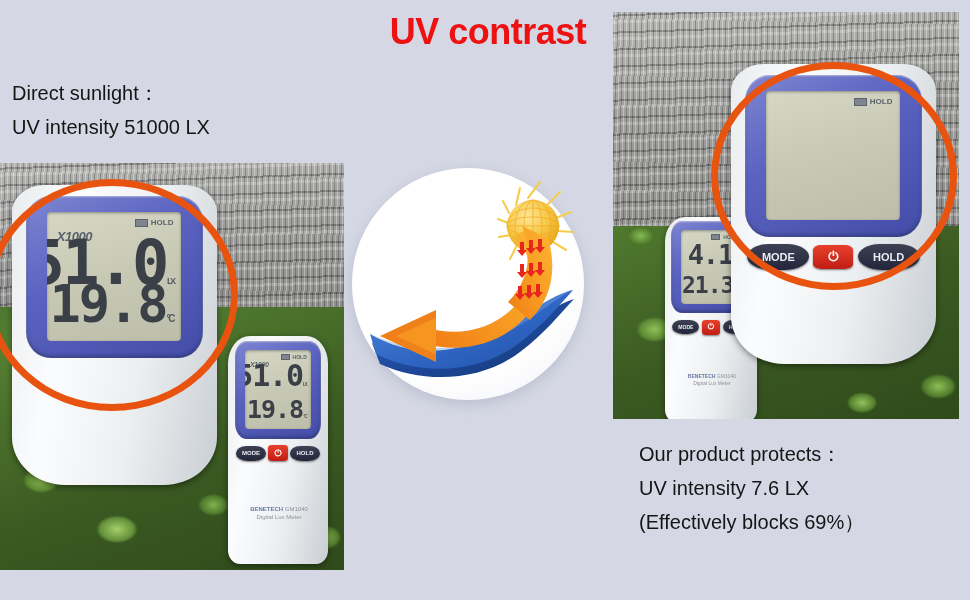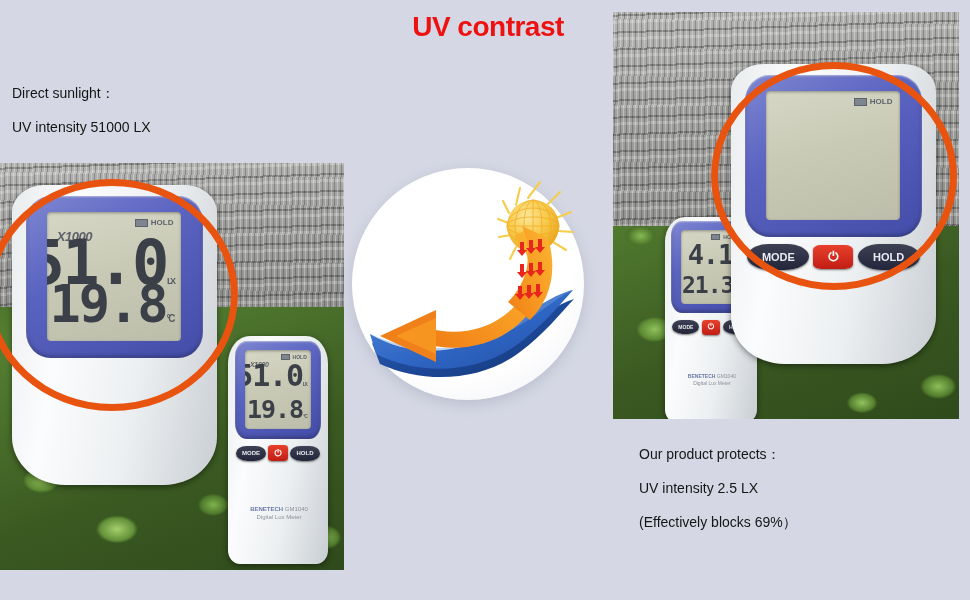--- a/index.html
+++ b/index.html
@@ -22,32 +22,32 @@
     overflow: hidden;
   }
 
   
   .title {
     position: absolute;
     left: 338px;
     top: 10px;
     width: 300px;
     text-align: center;
-    font-size: 28px;
+    font-size: 36px;
     font-weight: bold;
     color: #ee1111;
     letter-spacing: -0.5px;
     line-height: 1.2;
   }
 
   
   .textblock {
     position: absolute;
     color: #151515;
-    font-size: 14px;
+    font-size: 20px;
     line-height: 34px;
     white-space: nowrap;
   }
   .textblock .line { display: block; }
   #left-text  { left: 12px; top: 76px; }
   #right-text { left: 639px; top: 437px; }
 
   
   .photo {
     position: absolute;
@@ -333,21 +333,21 @@
 
   <div class="title">UV contrast</div>
 
   <div class="textblock" id="left-text">
     <span class="line">Direct sunlight：</span>
     <span class="line">UV intensity 51000 LX</span>
   </div>
 
   <div class="textblock" id="right-text">
     <span class="line">Our product protects：</span>
-    <span class="line">UV intensity 2.5 LX</span>
+    <span class="line">UV intensity 7.6 LX</span>
     <span class="line">(Effectively blocks 69%）</span>
   </div>
 
   <div class="photo" id="left-photo">
     <div class="foliage"></div>
     <div class="hat"></div>
 
     <div class="meter" id="meter-left-big">
       <div class="body"></div>
       <div class="bezel">

